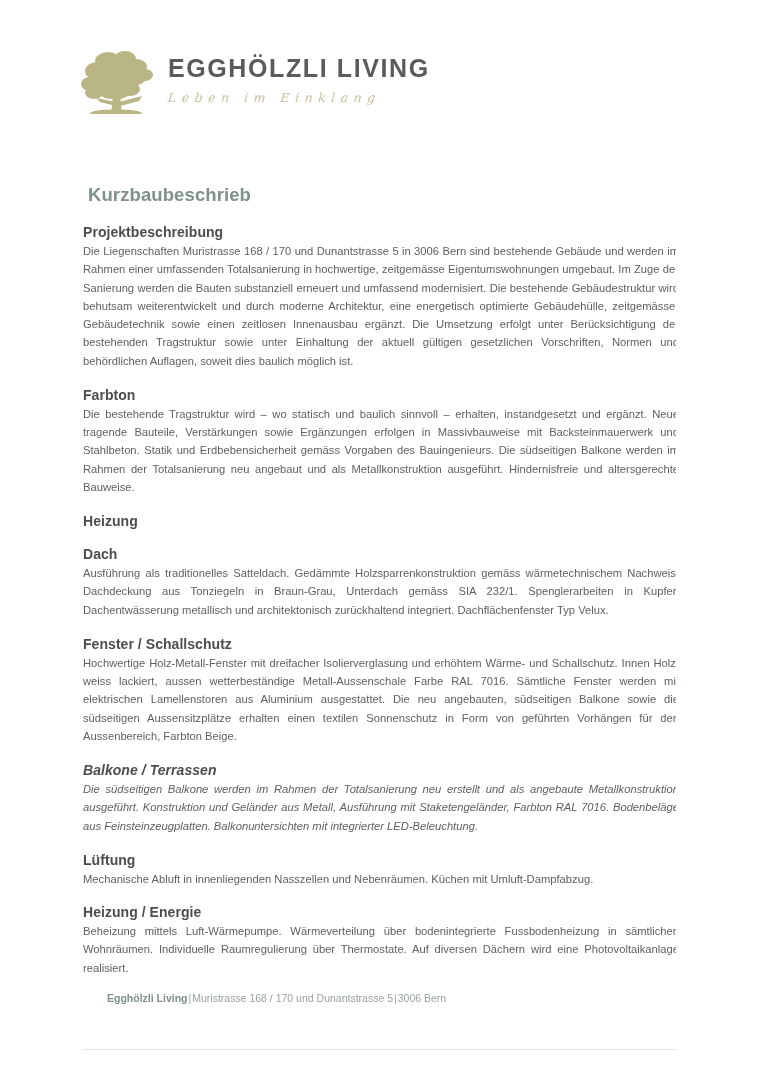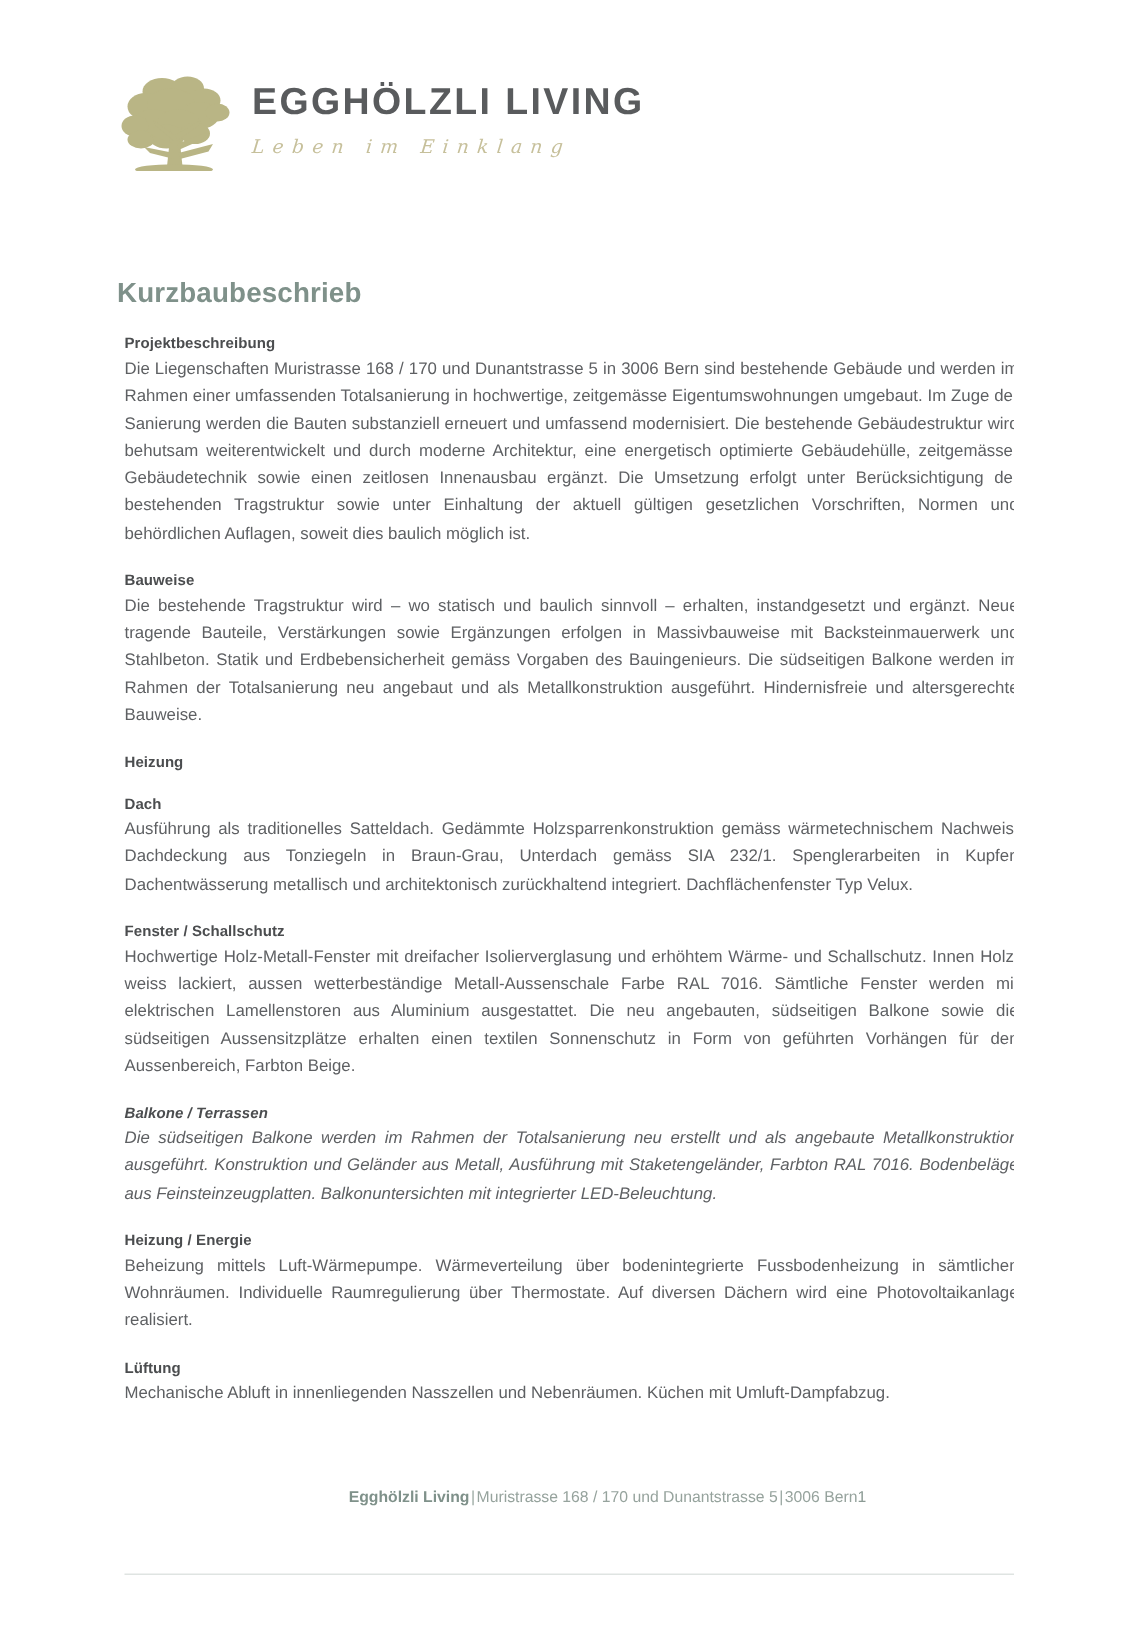--- a/index.html
+++ b/index.html
@@ -59,39 +59,39 @@
     color: #c4bd96;
     line-height: 1;
     white-space: nowrap;
     transform: skewX(-6deg);
     opacity: .95;
   }
 
   
   .doc-title {
     position: absolute;
-    left: 78px;
+    left: 88px;
     top: 172px;
     font-size: 18.5px;
     font-weight: bold;
     color: #7f918a;
     letter-spacing: .1px;
   }
 
   
   .content {
     position: absolute;
     left: 83px;
     top: 224px;
     width: 596px;
   }
   .section { margin-bottom: 16px; }
   .section:last-child { margin-bottom: 0; }
   .section-heading {
-    font-size: 10px;
+    font-size: 14px;
     font-weight: bold;
     color: #4b4d4f;
     margin: 0 0 2px 0;
     letter-spacing: .05px;
   }
   .section-body {
     font-size: 11.2px;
     color: #5e6063;
     line-height: 1.63;
     text-align: justify;
@@ -109,21 +109,21 @@
   .sec-heizung   { margin-bottom: 17px; }
 
   
   .footer {
     position: absolute;
     left: 83px;
     top: 992px;
     width: 596px;
     display: flex;
     align-items: baseline;
-    justify-content: center;
+    justify-content: space-between;
     font-size: 10.5px;
     color: #8b9a94;
     padding-left: 24px;
   }
   .footer-left { white-space: nowrap; }
   .footer-brand {
     font-weight: bold;
     color: #7f918a;
   }
   .footer-sep { color: #9aa8a2; padding: 0 1px; }
@@ -187,21 +187,21 @@
   <h1 class="doc-title">Kurzbaubeschrieb</h1>
 
   <div class="content">
 
     <section class="section sec-projekt">
       <h2 class="section-heading">Projektbeschreibung</h2>
       <p class="section-body">Die Liegenschaften Muristrasse 168 / 170 und Dunantstrasse 5 in 3006 Bern sind bestehende Gebäude und werden im Rahmen einer umfassenden Totalsanierung in hochwertige, zeitgemässe Eigentumswohnungen umgebaut. Im Zuge der Sanierung werden die Bauten substanziell erneuert und umfassend modernisiert. Die bestehende Gebäudestruktur wird behutsam weiterentwickelt und durch moderne Architektur, eine energetisch optimierte Gebäudehülle, zeitgemässer Gebäudetechnik sowie einen zeitlosen Innenausbau ergänzt. Die Umsetzung erfolgt unter Berücksichtigung der bestehenden Tragstruktur sowie unter Einhaltung der aktuell gültigen gesetzlichen Vorschriften, Normen und behördlichen Auflagen, soweit dies baulich möglich ist.</p>
     </section>
 
     <section class="section sec-bauweise">
-      <h2 class="section-heading">Bauweise</h2>
+      <h2 class="section-heading">Farbton</h2>
       <p class="section-body">Die bestehende Tragstruktur wird – wo statisch und baulich sinnvoll – erhalten, instandgesetzt und ergänzt. Neue tragende Bauteile, Verstärkungen sowie Ergänzungen erfolgen in Massivbauweise mit Backsteinmauerwerk und Stahlbeton. Statik und Erdbebensicherheit gemäss Vorgaben des Bauingenieurs. Die südseitigen Balkone werden im Rahmen der Totalsanierung neu angebaut und als Metallkonstruktion ausgeführt. Hindernisfreie und altersgerechte Bauweise.</p>
     </section>
 
     <section class="section sec-fassade">
       <h2 class="section-heading">Heizung</h2>
     </section>
 
     <section class="section sec-dach">
       <h2 class="section-heading">Dach</h2>
       <p class="section-body">Ausführung als traditionelles Satteldach. Gedämmte Holzsparrenkonstruktion gemäss wärmetechnischem Nachweis. Dachdeckung aus Tonziegeln in Braun-Grau, Unterdach gemäss SIA 232/1. Spenglerarbeiten in Kupfer, Dachentwässerung metallisch und architektonisch zurückhaltend integriert. Dachflächenfenster Typ Velux.</p>
@@ -210,28 +210,28 @@
     <section class="section sec-fenster">
       <h2 class="section-heading">Fenster / Schallschutz</h2>
       <p class="section-body">Hochwertige Holz-Metall-Fenster mit dreifacher Isolierverglasung und erhöhtem Wärme- und Schallschutz. Innen Holz, weiss lackiert, aussen wetterbeständige Metall-Aussenschale Farbe RAL 7016. Sämtliche Fenster werden mit elektrischen Lamellenstoren aus Aluminium ausgestattet. Die neu angebauten, südseitigen Balkone sowie die südseitigen Aussensitzplätze erhalten einen textilen Sonnenschutz in Form von geführten Vorhängen für den Aussenbereich, Farbton Beige.</p>
     </section>
 
     <section class="section sec-balkone">
       <h2 class="section-heading">Balkone / Terrassen</h2>
       <p class="section-body">Die südseitigen Balkone werden im Rahmen der Totalsanierung neu erstellt und als angebaute Metallkonstruktion ausgeführt. Konstruktion und Geländer aus Metall, Ausführung mit Staketengeländer, Farbton RAL 7016. Bodenbeläge aus Feinsteinzeugplatten. Balkonuntersichten mit integrierter LED-Beleuchtung.</p>
     </section>
 
+    <section class="section sec-lueftung">
+      <h2 class="section-heading">Lüftung</h2>
+      <p class="section-body">Mechanische Abluft in innenliegenden Nasszellen und Nebenräumen. Küchen mit Umluft-Dampfabzug.</p>
+    </section>
+
     <section class="section sec-heizung">
       <h2 class="section-heading">Heizung / Energie</h2>
       <p class="section-body">Beheizung mittels Luft-Wärmepumpe. Wärmeverteilung über bodenintegrierte Fussbodenheizung in sämtlichen Wohnräumen. Individuelle Raumregulierung über Thermostate. Auf diversen Dächern wird eine Photovoltaikanlage realisiert.</p>
-    </section>
-
-    <section class="section sec-lueftung">
-      <h2 class="section-heading">Lüftung</h2>
-      <p class="section-body">Mechanische Abluft in innenliegenden Nasszellen und Nebenräumen. Küchen mit Umluft-Dampfabzug.</p>
     </section>
 
   </div>
 
   <div class="footer">
     <div class="footer-left">
       <span class="footer-brand">Egghölzli Living</span><span class="footer-sep">|</span><span class="footer-meta">Muristrasse 168 / 170 und Dunantstrasse 5</span><span class="footer-sep">|</span><span class="footer-meta">3006 Bern</span>
     </div>
     <div class="footer-page">1</div>
   </div>

